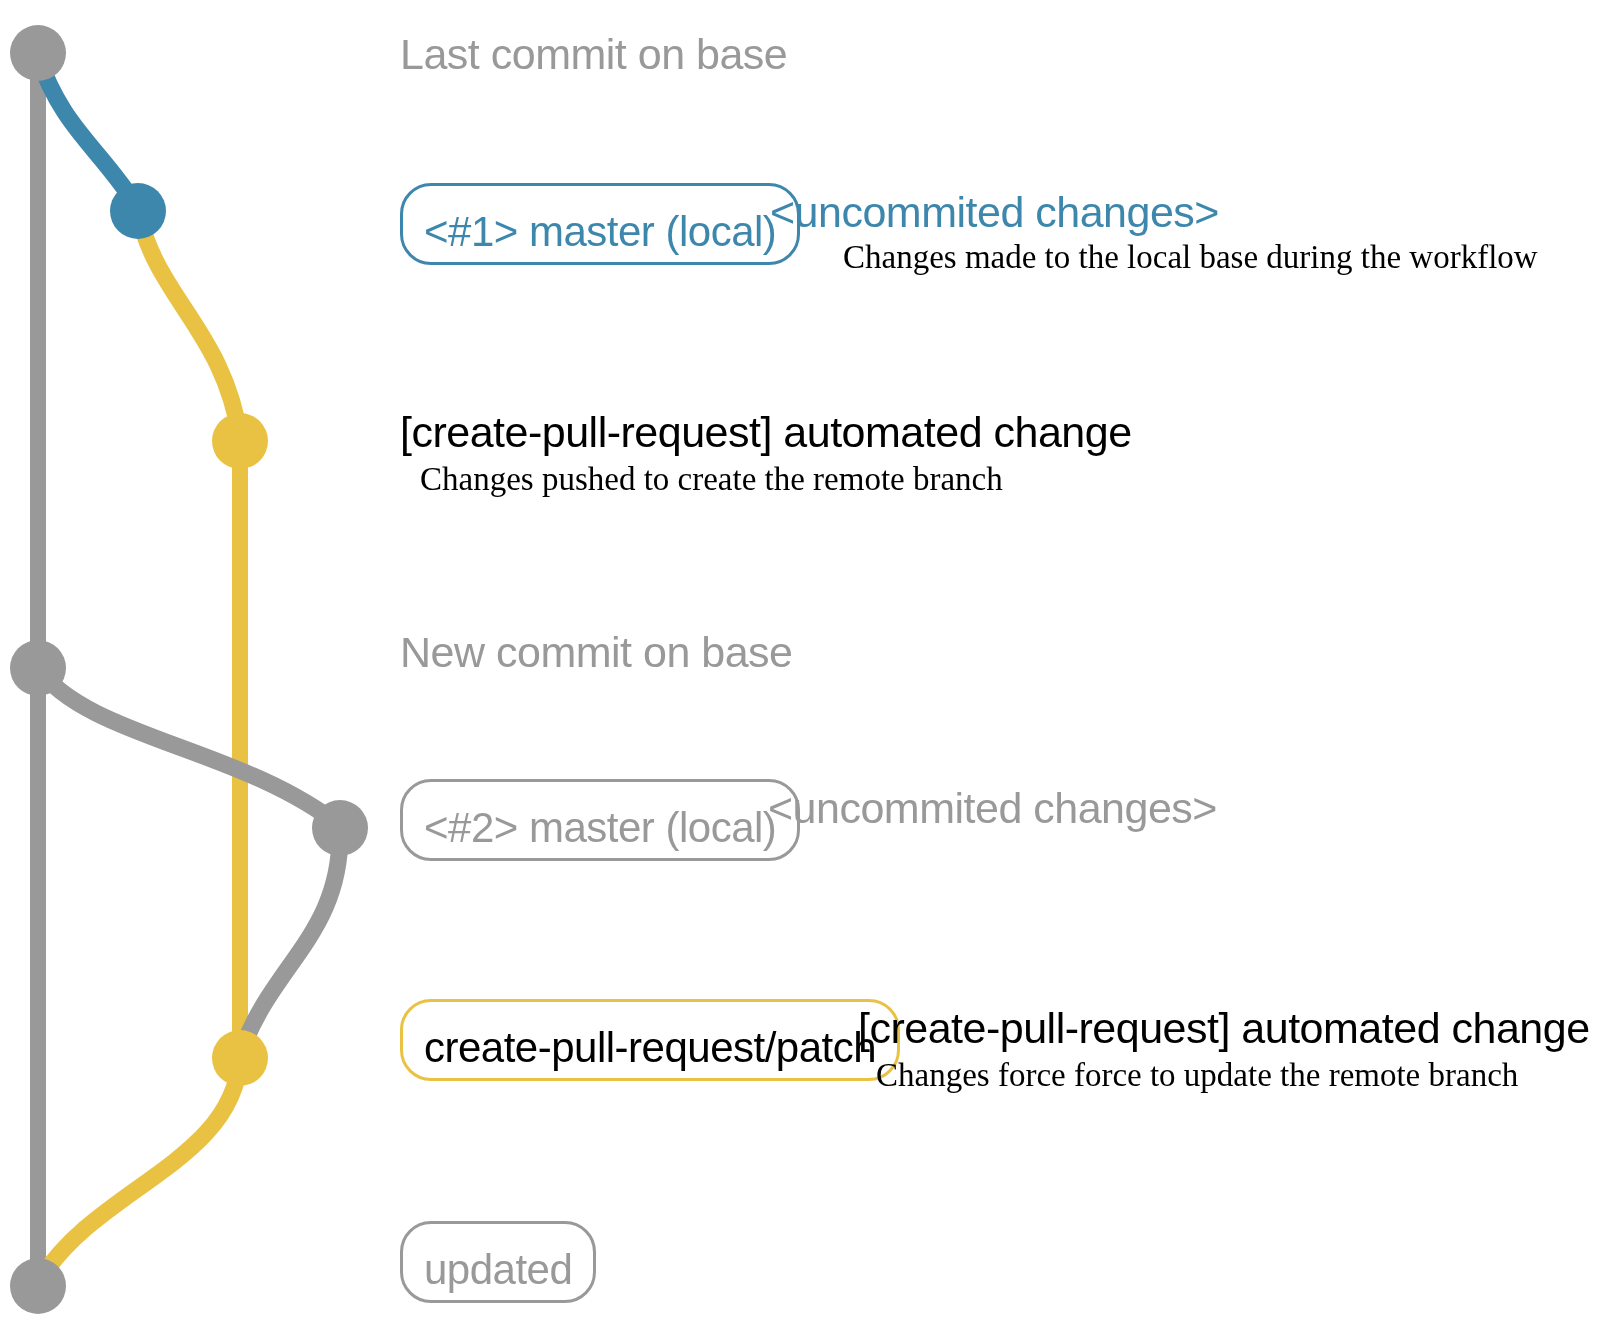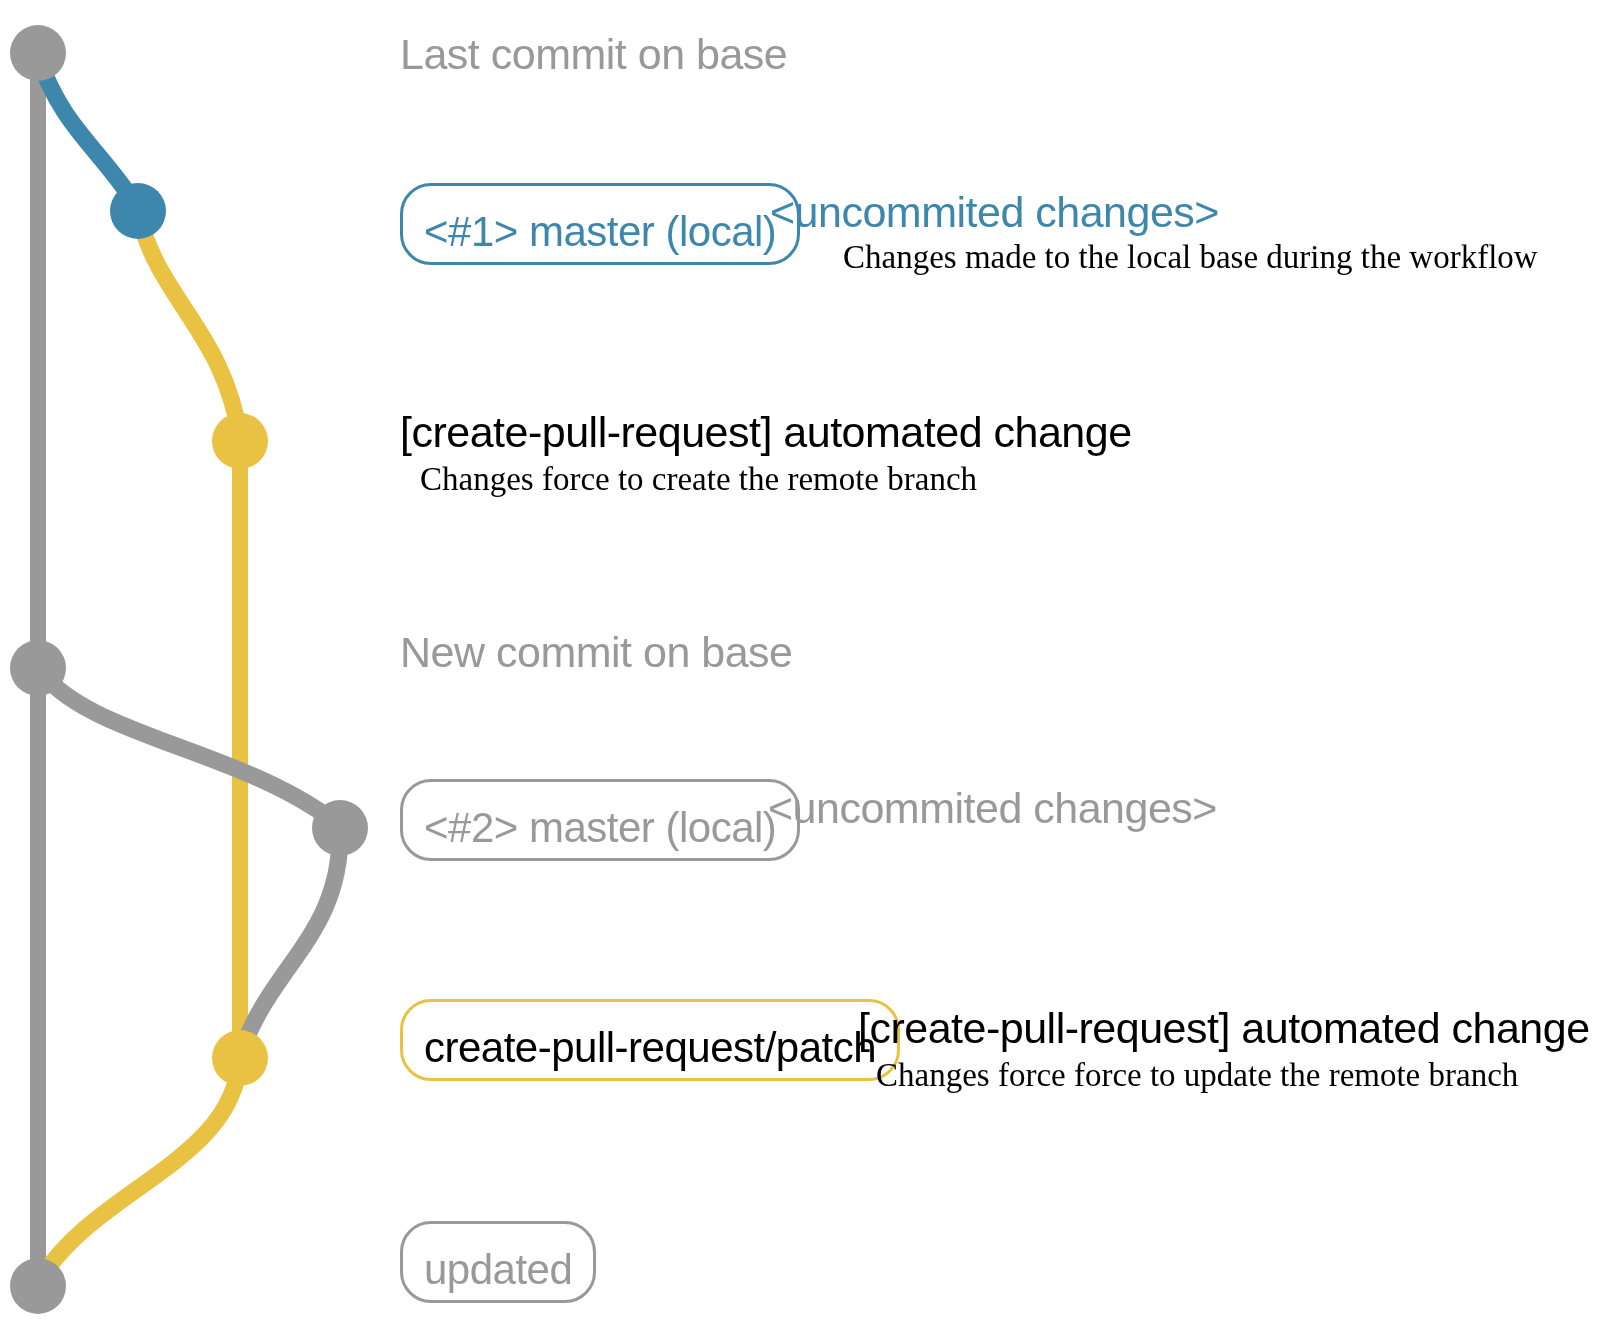--- a/index.html
+++ b/index.html
@@ -72,21 +72,21 @@
     <circle cx="38" cy="1286" r="28" fill="#999999"></circle>
   </svg>
 
   <div class="msg c-gray" style="left:400px;top:30px;">Last commit on base</div>
 
   <div class="branch-box c-blue" style="left:400px;top:183px;">&lt;#1&gt; master (local)</div>
   <div class="msg c-blue" style="left:770px;top:188px;">&lt;uncommited changes&gt;</div>
   <div class="desc" style="left:824px;top:238px;margin-left:19px;">Changes made to the local base during the workflow</div>
 
   <div class="msg c-yellow" style="left:400px;top:408px;">[create-pull-request] automated change</div>
-  <div class="desc" style="left:420px;top:460px;">Changes force to create the remote branch</div>
+  <div class="desc" style="left:420px;top:460px;">Changes pushed to create the remote branch</div>
 
   <div class="msg c-gray" style="left:400px;top:628px;">New commit on base</div>
 
   <div class="branch-box c-gray" style="left:400px;top:779px;">&lt;#2&gt; master (local)</div>
   <div class="msg c-gray" style="left:768px;top:784px;">&lt;uncommited changes&gt;</div>
 
   <div class="branch-box c-yellow" style="left:400px;top:999px;">create-pull-request/patch</div>
   <div class="msg c-yellow" style="left:858px;top:1004px;">[create-pull-request] automated change</div>
   <div class="desc" style="left:876px;top:1056px;">Changes force force to update the remote branch</div>
 

